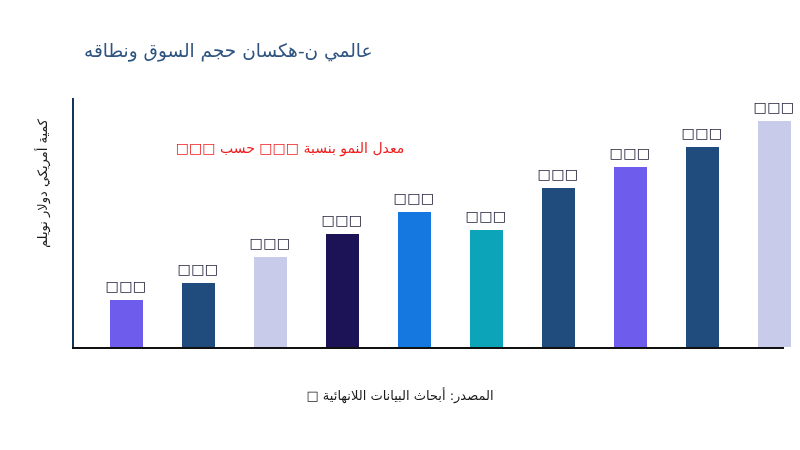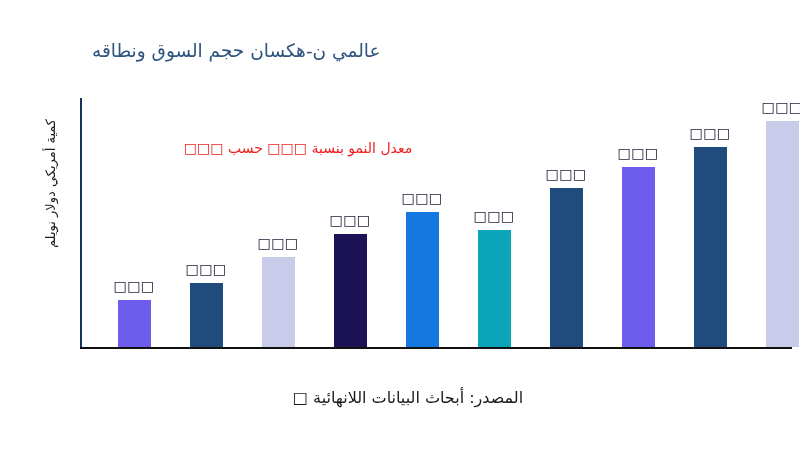--- a/index.html
+++ b/index.html
@@ -3,21 +3,21 @@
 <meta charset="utf-8">
 <style>
   html,body{margin:0;padding:0;}
   body{
     width:800px;height:450px;
     background:#ffffff;
     font-family:"DejaVu Sans","Liberation Sans",sans-serif;
     overflow:hidden;
     position:relative;
   }
-  #stage{position:absolute;left:8px;top:0;width:764px;height:450px;}
+  #stage{position:absolute;left:0;top:0;width:764px;height:450px;}
 
   
   .chart-title{
     position:absolute;
     left:84px;top:40px;
     width:600px;
     font-size:18.5px;
     font-weight:400;
     color:#2f5480;
     direction:rtl;
@@ -88,21 +88,21 @@
     text-align:center;
     white-space:nowrap;
   }
 
   
   .source{
     position:absolute;
     left:0px;top:388px;
     width:800px;
     text-align:center;
-    font-size:16px;
+    font-size:13px;
     color:#1b1b1b;
     direction:rtl;
   }
 </style>
 </head>
 <body>
 
 <div id="stage">
 
   <div class="chart-title">عالمي ن-هكسان حجم السوق ونطاقه</div>

